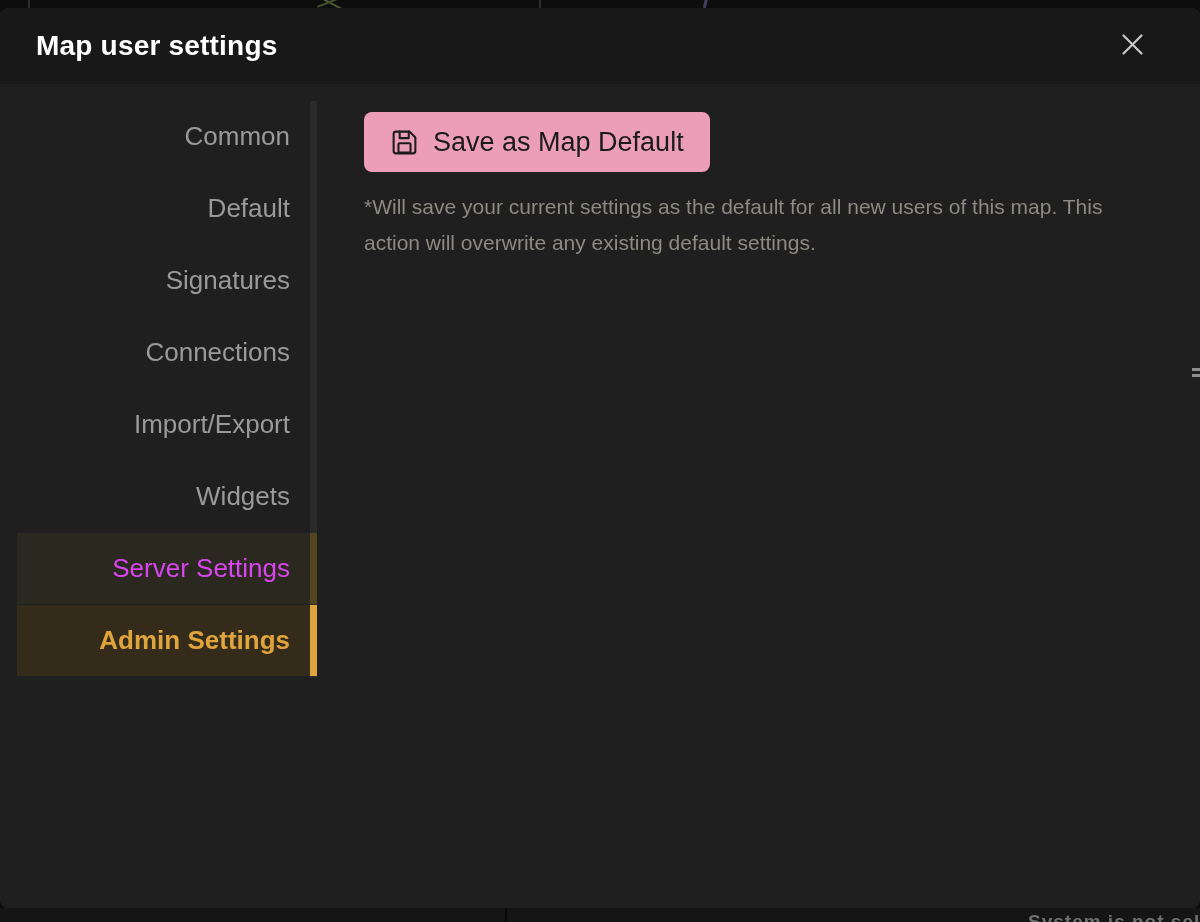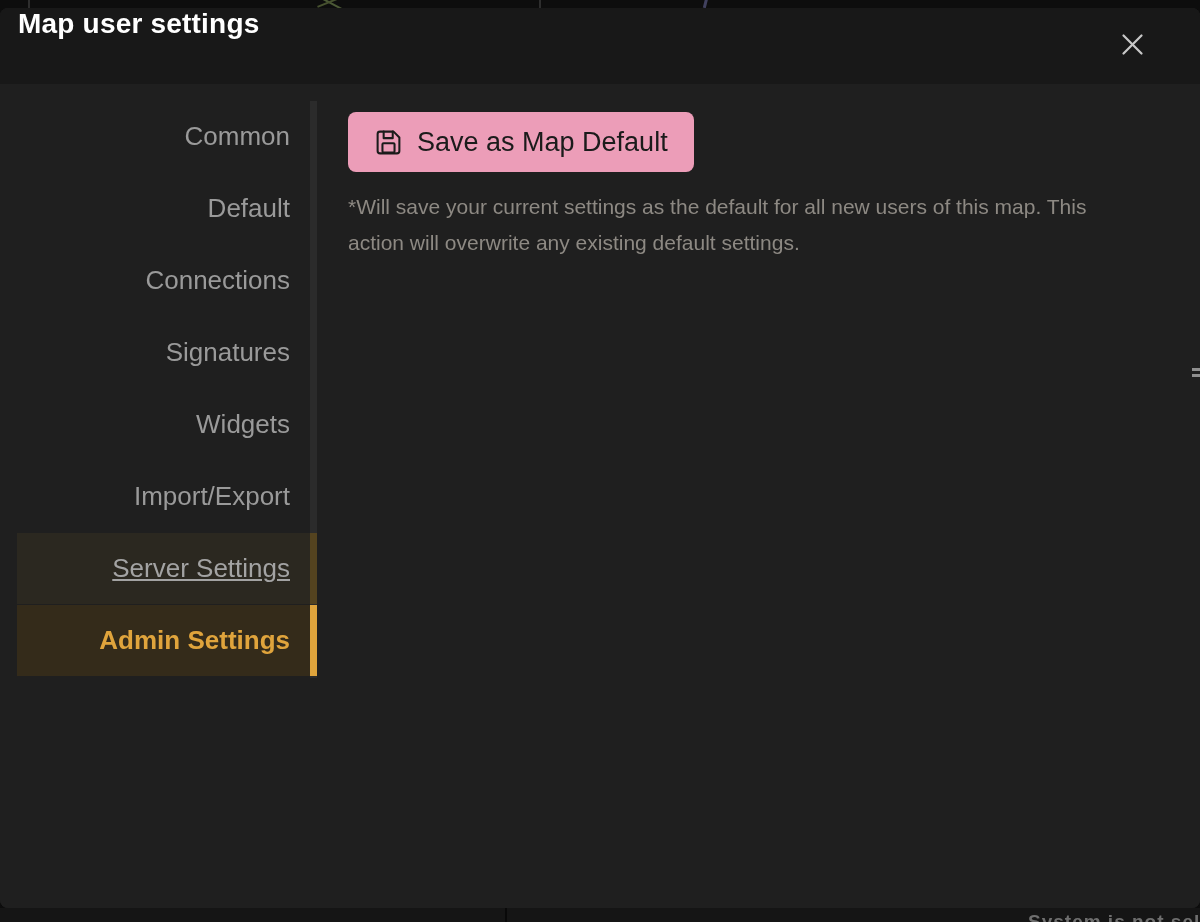--- a/index.html
+++ b/index.html
@@ -30,45 +30,45 @@
   }
 
   
   .modal {
     position: absolute; left: 0; top: 8px; width: 1200px; height: 900px;
     background: #1f1f1f; border-radius: 8px; overflow: hidden;
     display: flex; flex-direction: column;
   }
   .modal-header {
     height: 76px; flex: none; background: #181818;
-    display: flex; align-items: flex-start; padding: 0 18px; position: relative;
+    display: flex; align-items: center; padding: 0 36px; position: relative;
   }
   .modal-title { color: #ffffff; font-size: 28px; font-weight: bold; letter-spacing: 0.2px; }
   .close-btn {
     position: absolute; right: 50px; top: 50%; transform: translateY(-50%);
     width: 36px; height: 36px; display: flex; align-items: center; justify-content: center;
     background: none; border: none; padding: 0; cursor: pointer; color: #c7c7c7;
   }
 
-  .modal-body { flex: 1; display: flex; background: #1f1f1f; position: relative; }
+  .modal-body { flex: 1; display: flex; background: #1f1f1f; position: relative; gap: 16px; }
 
   
   .sidebar { width: 317px; flex: none; position: relative; padding-top: 17px; }
   .sidebar-track {
     position: absolute; right: 0; top: 17px; width: 7px; height: 577px;
     background: #2b2b2b;
   }
   .menu { list-style: none; margin: 0 0 0 17px; padding: 0; position: relative; }
   .menu-item {
     height: 71px; margin-bottom: 1px; position: relative;
     display: flex; align-items: center; justify-content: flex-end;
     padding-right: 27px; font-size: 26px; color: #9a9a9a; cursor: pointer;
   }
   .menu-item .state-bar { position: absolute; right: 0; top: 0; width: 7px; height: 100%; }
-  .menu-item.highlighted { background: #2b2820; color: #a3a3a3; text-decoration: underline; }
+  .menu-item.highlighted { background: #2b2820; color: #d946ef; }
   .menu-item.highlighted .state-bar { background: #54431f; }
   .menu-item.active { background: #342b1a; color: #e0a43c; font-weight: bold; padding-left: 8px; }
   .menu-item.active .state-bar { background: #dfa43c; }
 
   
   .content { flex: 1; padding: 28px 40px 0 31px; }
   .save-btn {
     display: inline-flex; align-items: center; gap: 14px;
     height: 60px; padding: 0 26px;
     background: #ec9db8; color: #1b1b1b;
@@ -118,33 +118,33 @@
       <ul class="menu">
         <li class="menu-item">
           <span>Common</span>
           <span class="state-bar"></span>
         </li>
         <li class="menu-item">
           <span>Default</span>
           <span class="state-bar"></span>
         </li>
         <li class="menu-item">
+          <span>Signatures</span>
+          <span class="state-bar"></span>
+        </li>
+        <li class="menu-item">
           <span>Connections</span>
           <span class="state-bar"></span>
         </li>
         <li class="menu-item">
-          <span>Signatures</span>
+          <span>Import/Export</span>
           <span class="state-bar"></span>
         </li>
         <li class="menu-item">
           <span>Widgets</span>
-          <span class="state-bar"></span>
-        </li>
-        <li class="menu-item">
-          <span>Import/Export</span>
           <span class="state-bar"></span>
         </li>
         <li class="menu-item highlighted">
           <span>Server Settings</span>
           <span class="state-bar"></span>
         </li>
         <li class="menu-item active">
           <span>Admin Settings</span>
           <span class="state-bar"></span>
         </li>

